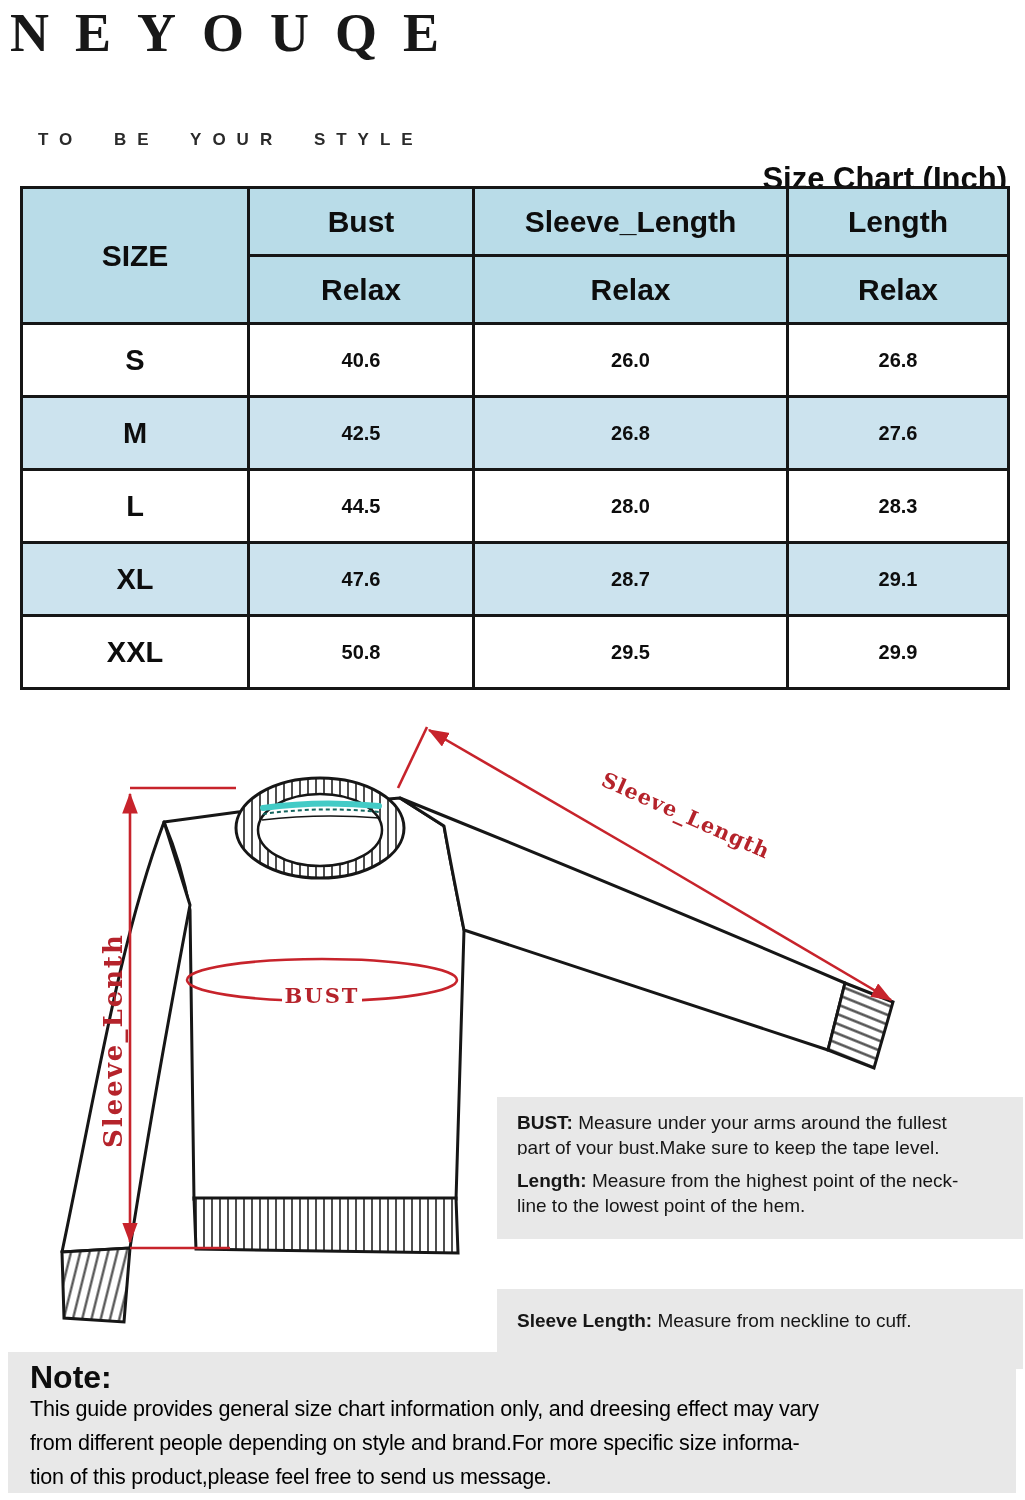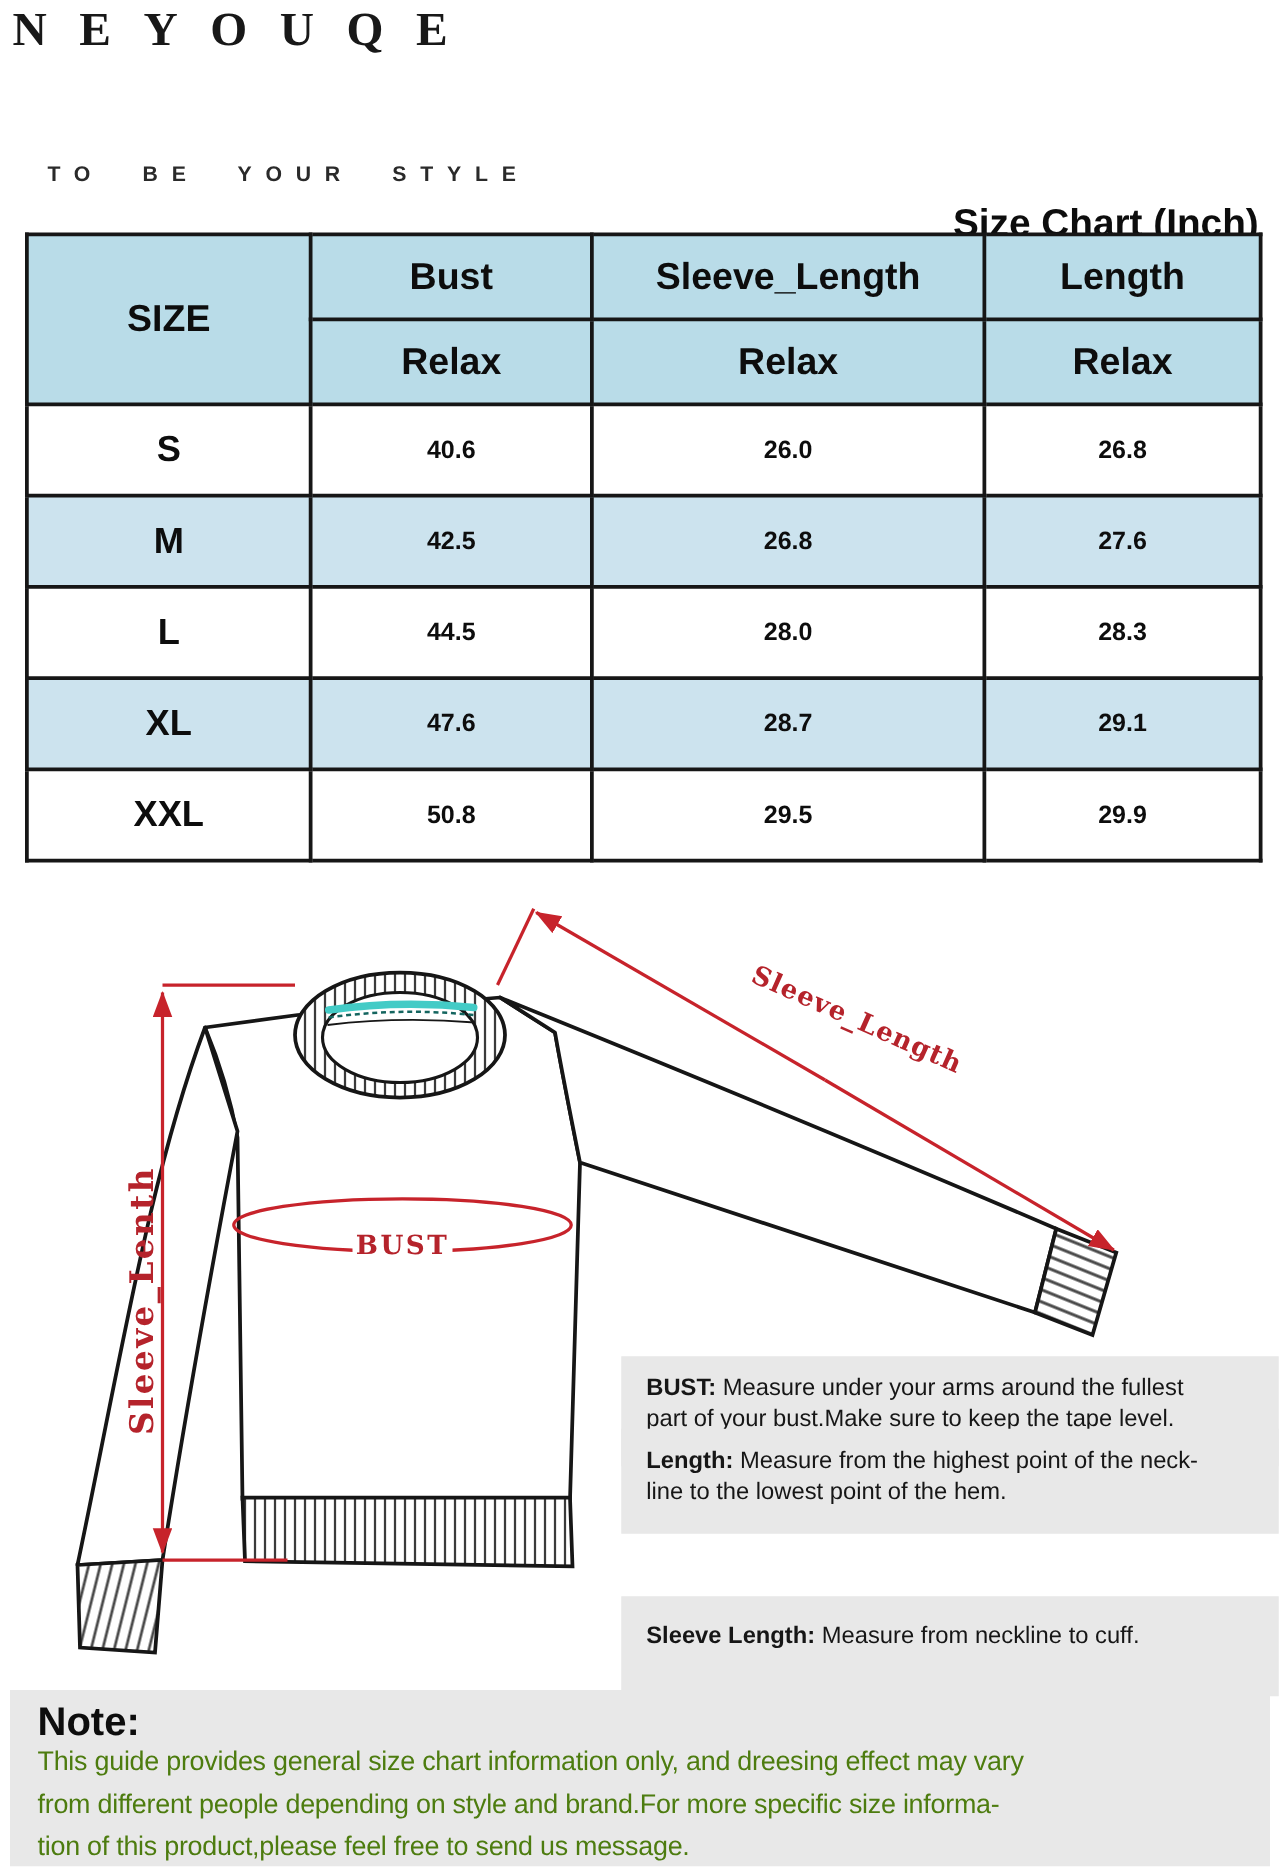--- a/index.html
+++ b/index.html
@@ -1,52 +1,52 @@
 <!DOCTYPE html>
 <html><head>
 <meta charset="utf-8">
 <style>
   html,body{margin:0;padding:0;background:#fff;}
   .page{position:relative;width:1025px;height:1500px;background:#fff;overflow:hidden;
         font-family:"Liberation Sans",sans-serif;color:#111;}
 
   
   .logo{position:absolute;left:10px;top:2px;font-family:"Liberation Serif",serif;
-        font-weight:700;font-size:38px;letter-spacing:26px;color:#181818;white-space:nowrap;}
+        font-weight:700;font-size:54px;letter-spacing:26px;color:#181818;white-space:nowrap;}
   .tagline{position:absolute;left:38px;top:88px;font-size:17px;font-weight:600;
         letter-spacing:11px;word-spacing:15px;color:#2a2a2a;white-space:nowrap;margin-top:42px;}
 
   
   .chart-title{position:absolute;top:131px;right:18px;font-size:31px;font-weight:bold;color:#0d0d0d;margin-top:30px;}
   table.size{position:absolute;left:20px;top:186px;width:987px;border-collapse:collapse;
         table-layout:fixed;}
   table.size th,table.size td{border:3px solid #161616;text-align:center;vertical-align:middle;
         font-weight:bold;color:#0d0d0d;padding:0;}
   table.size thead th{background:#b9dce8;font-size:30px;height:65px;}
   table.size td{font-size:20px;height:70px;background:#fff;}
   table.size td.szcol{font-size:29px;}
   table.size tr.alt td{background:#cce3ee;}
 
   
   .diagram{position:absolute;left:0;top:700px;}
 
   
   .mbox{position:absolute;left:497px;width:526px;background:#e8e8e8;box-sizing:border-box;
-        padding:13px 0 0 20px;font-size:19px;line-height:25px;color:#161616;}
+        padding:13px 0 0 20px;font-size:19px;line-height:25px;color:#161616;margin-top:12px;}
   .mbox b{font-weight:bold;}
   .mbox .l1,.mbox .l2{white-space:nowrap;}
   .mbox-bust{top:1085px;height:88px;}
   .mbox-length{top:1143px;height:84px;}
   .mbox-sleeve{top:1277px;height:80px;padding-top:19px;}
 
   
   .note{position:absolute;left:8px;top:1352px;width:1008px;height:141px;background:#e8e8e8;
         box-sizing:border-box;padding:10px 24px 0 22px;}
   .note-h{font-size:32px;font-weight:bold;line-height:30px;color:#0d0d0d;}
-  .note-line{font-size:21.5px;line-height:34px;color:#4d7c0f;letter-spacing:-0.2px;}
+  .note-line{font-size:21.5px;line-height:34px;color:#000000;letter-spacing:-0.2px;}
 </style>
 </head>
 <body>
 
 <div class="page">
 
   <div class="logo">NEYOUQE</div>
   <div class="tagline">TO BE YOUR STYLE</div>
 
   <div class="chart-title">Size Chart (Inch)</div>

